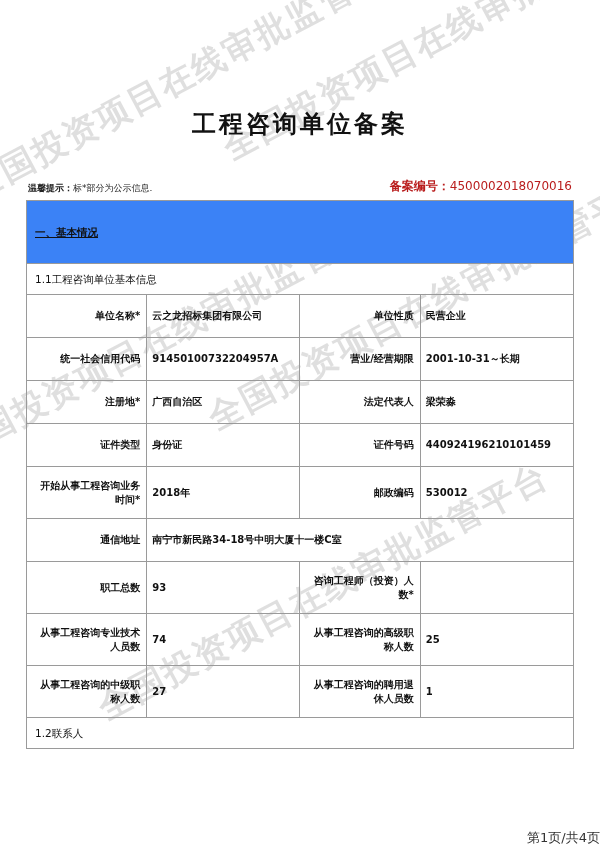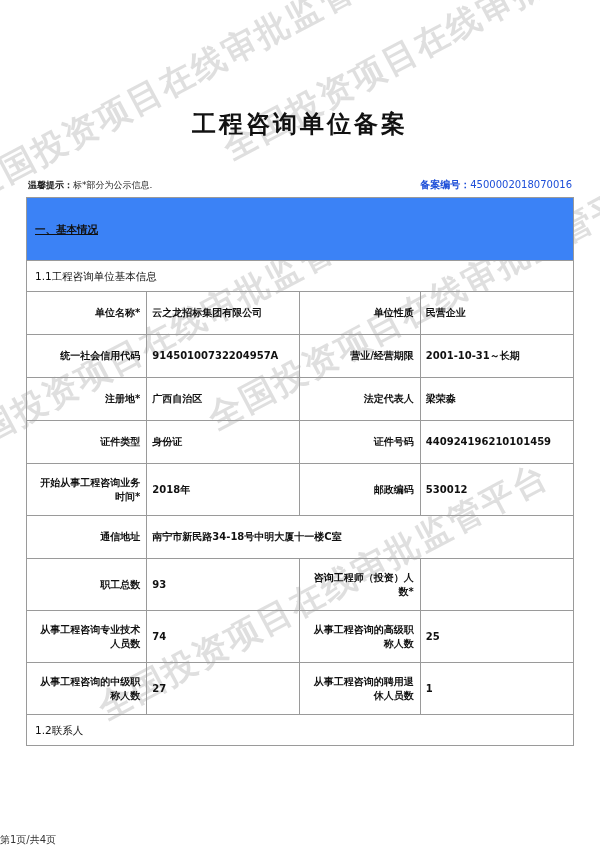--- a/index.html
+++ b/index.html
@@ -63,22 +63,22 @@
     justify-content: space-between;
     padding: 0 2px 5px 2px;
   }
   .tip {
     font-size: 9px;
     color: #222;
     font-weight: bold;
   }
   .tip .tip-body { font-weight: normal; }
   .record-no {
-    font-size: 10px;
-    color: #1d4ed8;
+    font-size: 12px;
+    color: #b91c1c;
     font-weight: bold;
   }
   .record-no .rn-value { font-weight: normal; }
 
   
   table.form {
     position: relative;
     z-index: 2;
     width: 100%;
     border-collapse: collapse;
@@ -115,22 +115,22 @@
     font-weight: bold;
   }
   .tall td { height: 30px; }
   .tall2 td { height: 34px; }
 
   .footer {
     position: absolute;
     bottom: 18px;
     left: 0;
     right: 0;
-    text-align: left;
-    font-size: 10px;
+    text-align: right;
+    font-size: 13px;
     color: #333;
     z-index: 2;
   }
 </style>
 </head>
 <body>
 
 <div class="page">
 
   <div class="watermark-layer">

